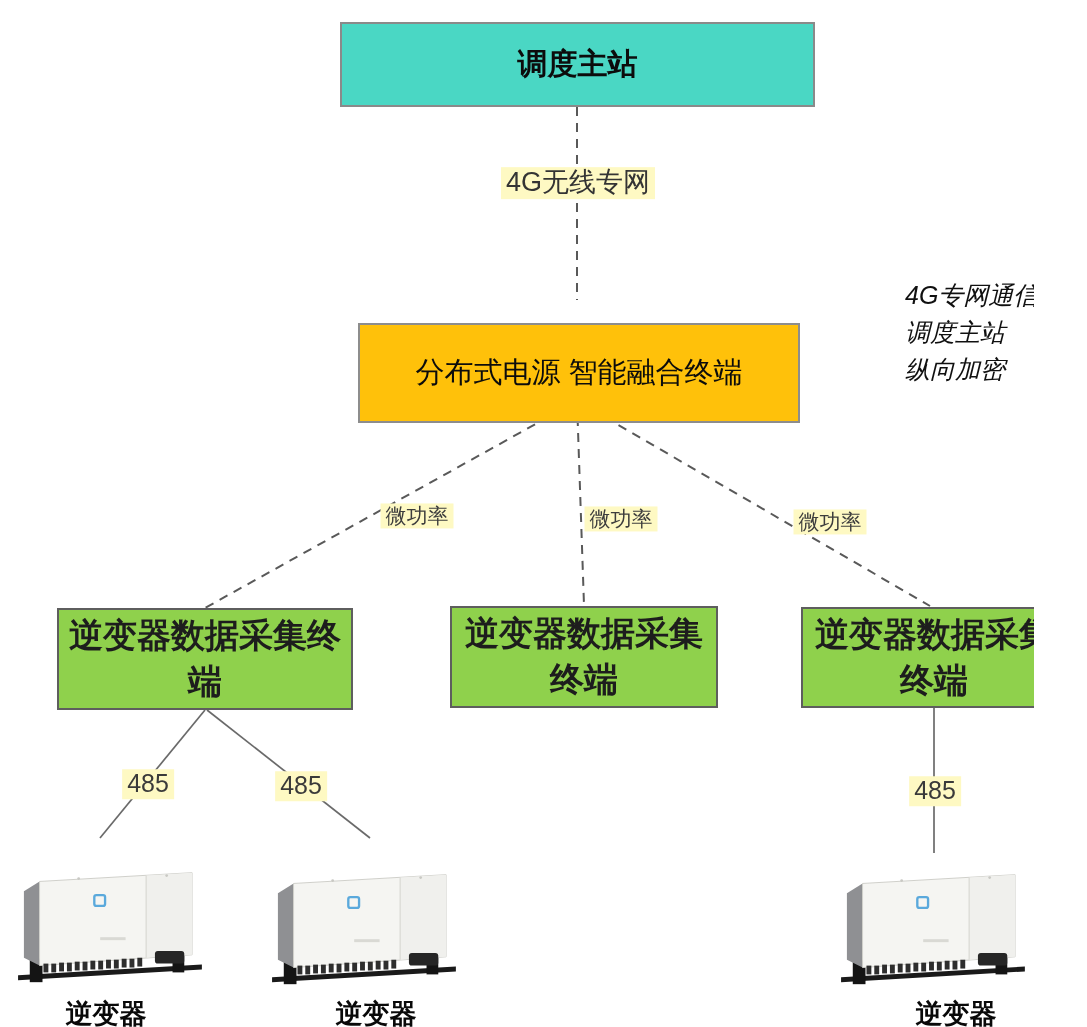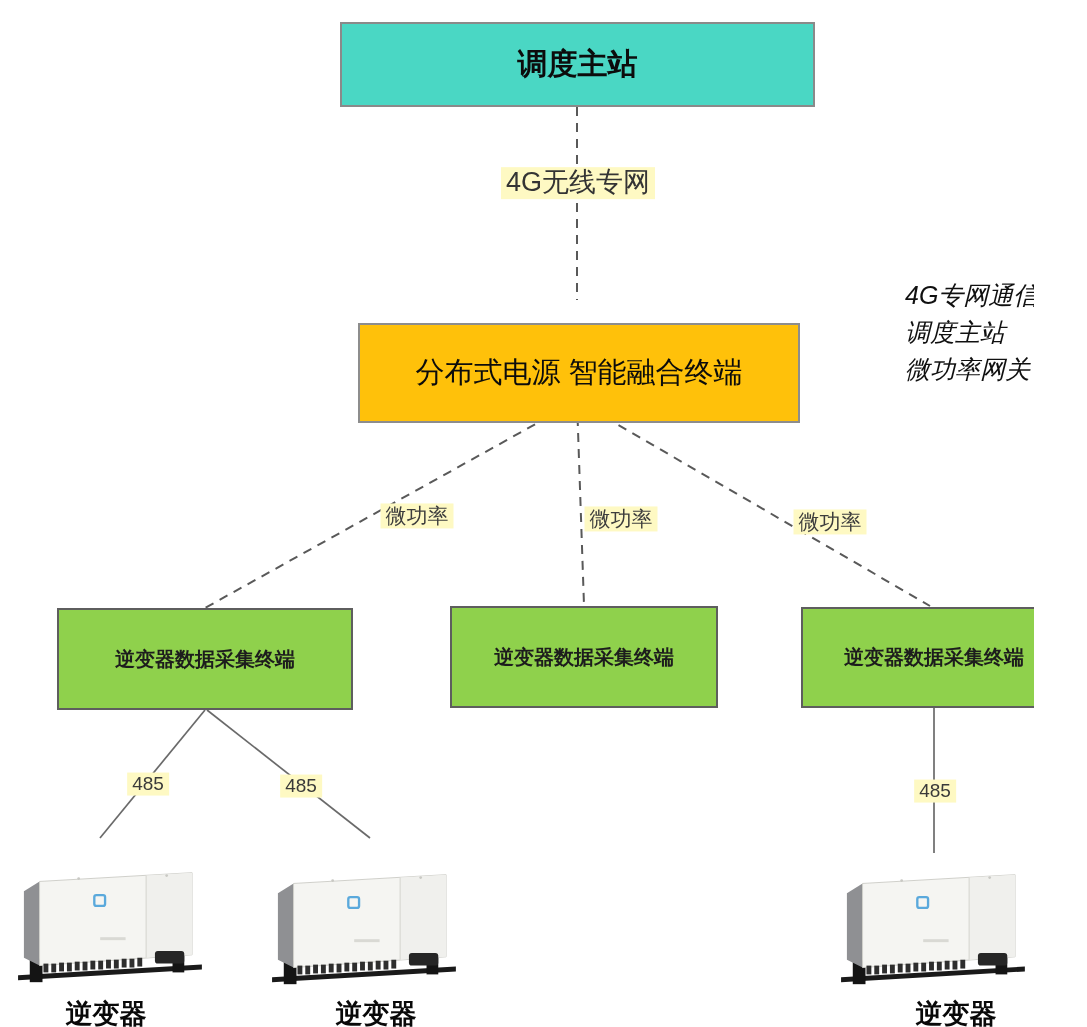--- a/index.html
+++ b/index.html
@@ -14,35 +14,35 @@
   }
   .box-dispatch{
     left:340px;top:22px;width:475px;height:85px;
     border:2px solid #8a8a8a;font-size:30px;font-weight:bold;color:#0c0c0c;
   }
   .box-terminal{
     left:358px;top:300px;width:442px;height:100px;
     border:2px solid #8d8d8d;font-size:29px;font-weight:normal;color:#0c0c0c;margin-top:23px;
   }
   .box-collector{
-    border:2px solid #5e5e5e;font-size:20px;font-weight:600;color:#1d1d1d;
+    border:2px solid #5e5e5e;font-size:34px;font-weight:600;color:#1d1d1d;
   }
   .box-collector.c1{left:57px;top:608px;width:296px;height:102px;}
   .box-collector.c2{left:450px;top:606px;width:268px;height:102px;}
   .box-collector.c3{left:801px;top:607px;width:266px;height:101px;}
   .edge-label{
     position:absolute;background:#fef9c3;color:#3a3a3a;z-index:2;
     transform:translate(-50%,-50%);padding:1px 5px;white-space:nowrap;line-height:1.1;
   }
   .lbl-wan{left:578px;top:183px;font-size:27px;color:#343434;font-weight:500;}
   .lbl-micro{font-size:21px;color:#3d3d3d;margin-left:34px;}
   .lbl-micro.m1{left:383px;top:516px;}
   .lbl-micro.m2{left:587px;top:519px;}
   .lbl-micro.m3{left:796px;top:522px;}
-  .lbl-485{font-size:19px;color:#3a3a3a;}
+  .lbl-485{font-size:25px;color:#3a3a3a;}
   .lbl-485.b1{left:148px;top:784px;}
   .lbl-485.b2{left:301px;top:786px;}
   .lbl-485.b3{left:935px;top:791px;}
   .side-note{
     position:absolute;left:905px;top:277px;z-index:1;
     font-size:25px;line-height:37px;color:#101010;font-weight:500;white-space:nowrap;font-style:italic;
   }
   .inverter{position:absolute;width:196px;height:132px;z-index:1;}
   .inverter svg{width:100%;height:100%;display:block;}
   .inv1{left:10px;top:858px;}
@@ -122,21 +122,21 @@
     <span>调度主站</span>
   </div>
 
   <div class="node box-terminal" style="background: rgb(255, 193, 10);">
     <span>分布式电源 智能融合终端</span>
   </div>
 
   <div class="side-note">
     <div>4G专网通信</div>
     <div>调度主站</div>
-    <div>微功率网关</div>
+    <div>纵向加密</div>
   </div>
 
   <div class="node box-collector c1" style="background: rgb(143, 209, 76);">
     <span>逆变器数据采集终端</span>
   </div>
   <div class="node box-collector c2" style="background: rgb(143, 209, 76);">
     <span>逆变器数据采集终端</span>
   </div>
   <div class="node box-collector c3" style="background: rgb(143, 209, 76);">
     <span>逆变器数据采集终端</span>

